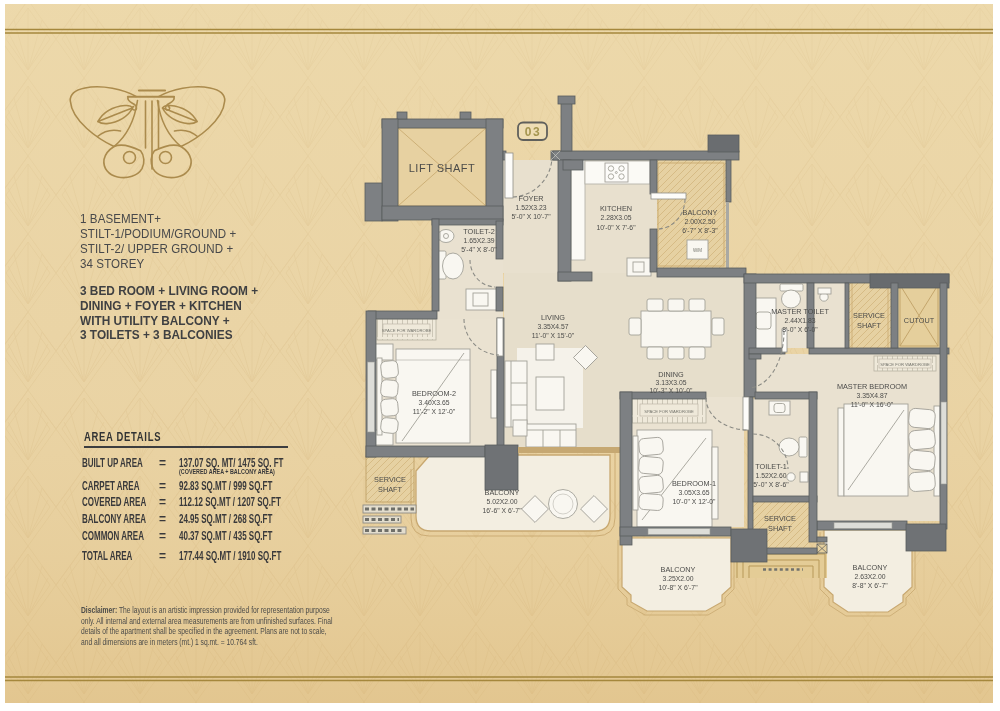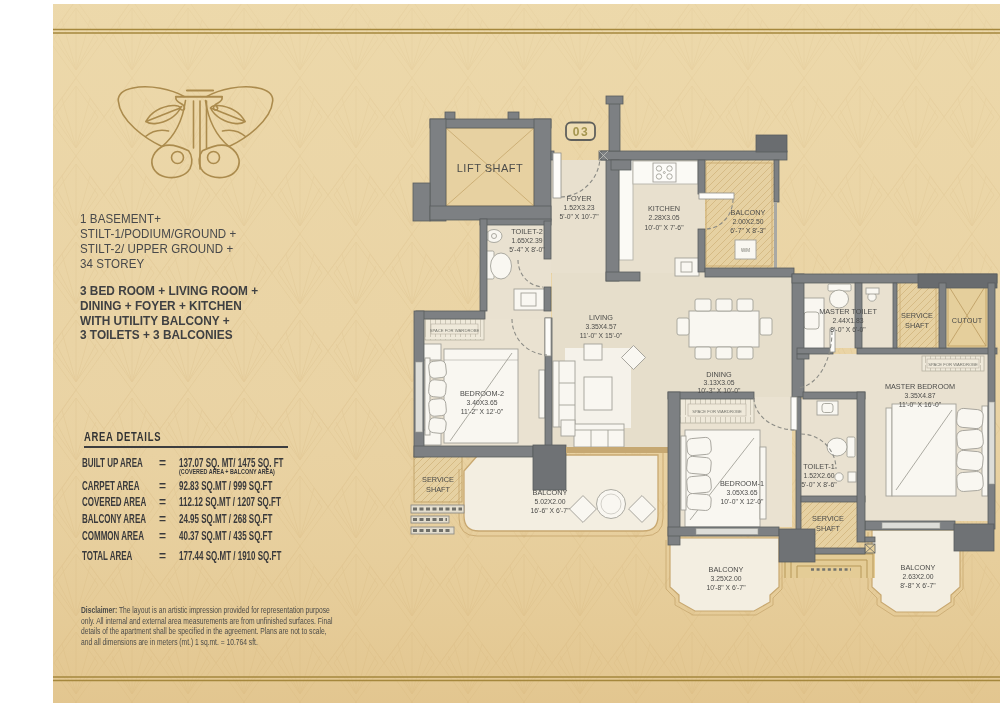--- a/index.html
+++ b/index.html
@@ -1,17 +1,17 @@
 <!DOCTYPE html>
 <html><head>
 <meta charset="utf-8">
 <style>
 html,body{margin:0;padding:0;width:1000px;height:711px;background:#ffffff;overflow:hidden;}
 body{font-family:"Liberation Sans",sans-serif;position:relative;}
-#stage{position:absolute;left:0;top:0;width:844px;height:711px;padding-left:48px;}
+#stage{position:absolute;left:0;top:0;width:844px;height:711px;}
 .txt{position:absolute;color:#414244;}
 #h1{left:80px;top:211px;font-size:13px;line-height:15.1px;letter-spacing:.1px;color:#48494b;transform:scaleX(.89);transform-origin:0 0;}
 #h2{left:80px;top:284px;font-size:13px;line-height:14.8px;font-weight:bold;color:#3f4042;transform:scaleX(.91);transform-origin:0 0;}
 #adt{left:84px;top:429px;font-size:13.5px;font-weight:bold;letter-spacing:1px;color:#323334;transform:scaleX(.7);transform-origin:0 0;}
 #adrule{left:84px;top:446px;width:204px;height:2px;background:#3c3d3f;}
 .lbl{position:absolute;left:82px;font-size:12.5px;font-weight:bold;color:#39393b;transform:scaleX(.64);transform-origin:0 0;}
 .eq{position:absolute;left:159px;font-size:12px;font-weight:bold;color:#39393b;}
 .val{position:absolute;left:179px;font-size:12.5px;font-weight:bold;color:#39393b;transform:scaleX(.64);transform-origin:0 0;}
 #sub{left:179px;top:468px;font-size:7px;font-weight:bold;color:#39393b;transform:scaleX(.77);transform-origin:0 0;}
 #disc{left:81px;top:605px;font-size:8.6px;line-height:10.5px;color:#4c4c4a;transform:scaleX(.78);transform-origin:0 0;}

